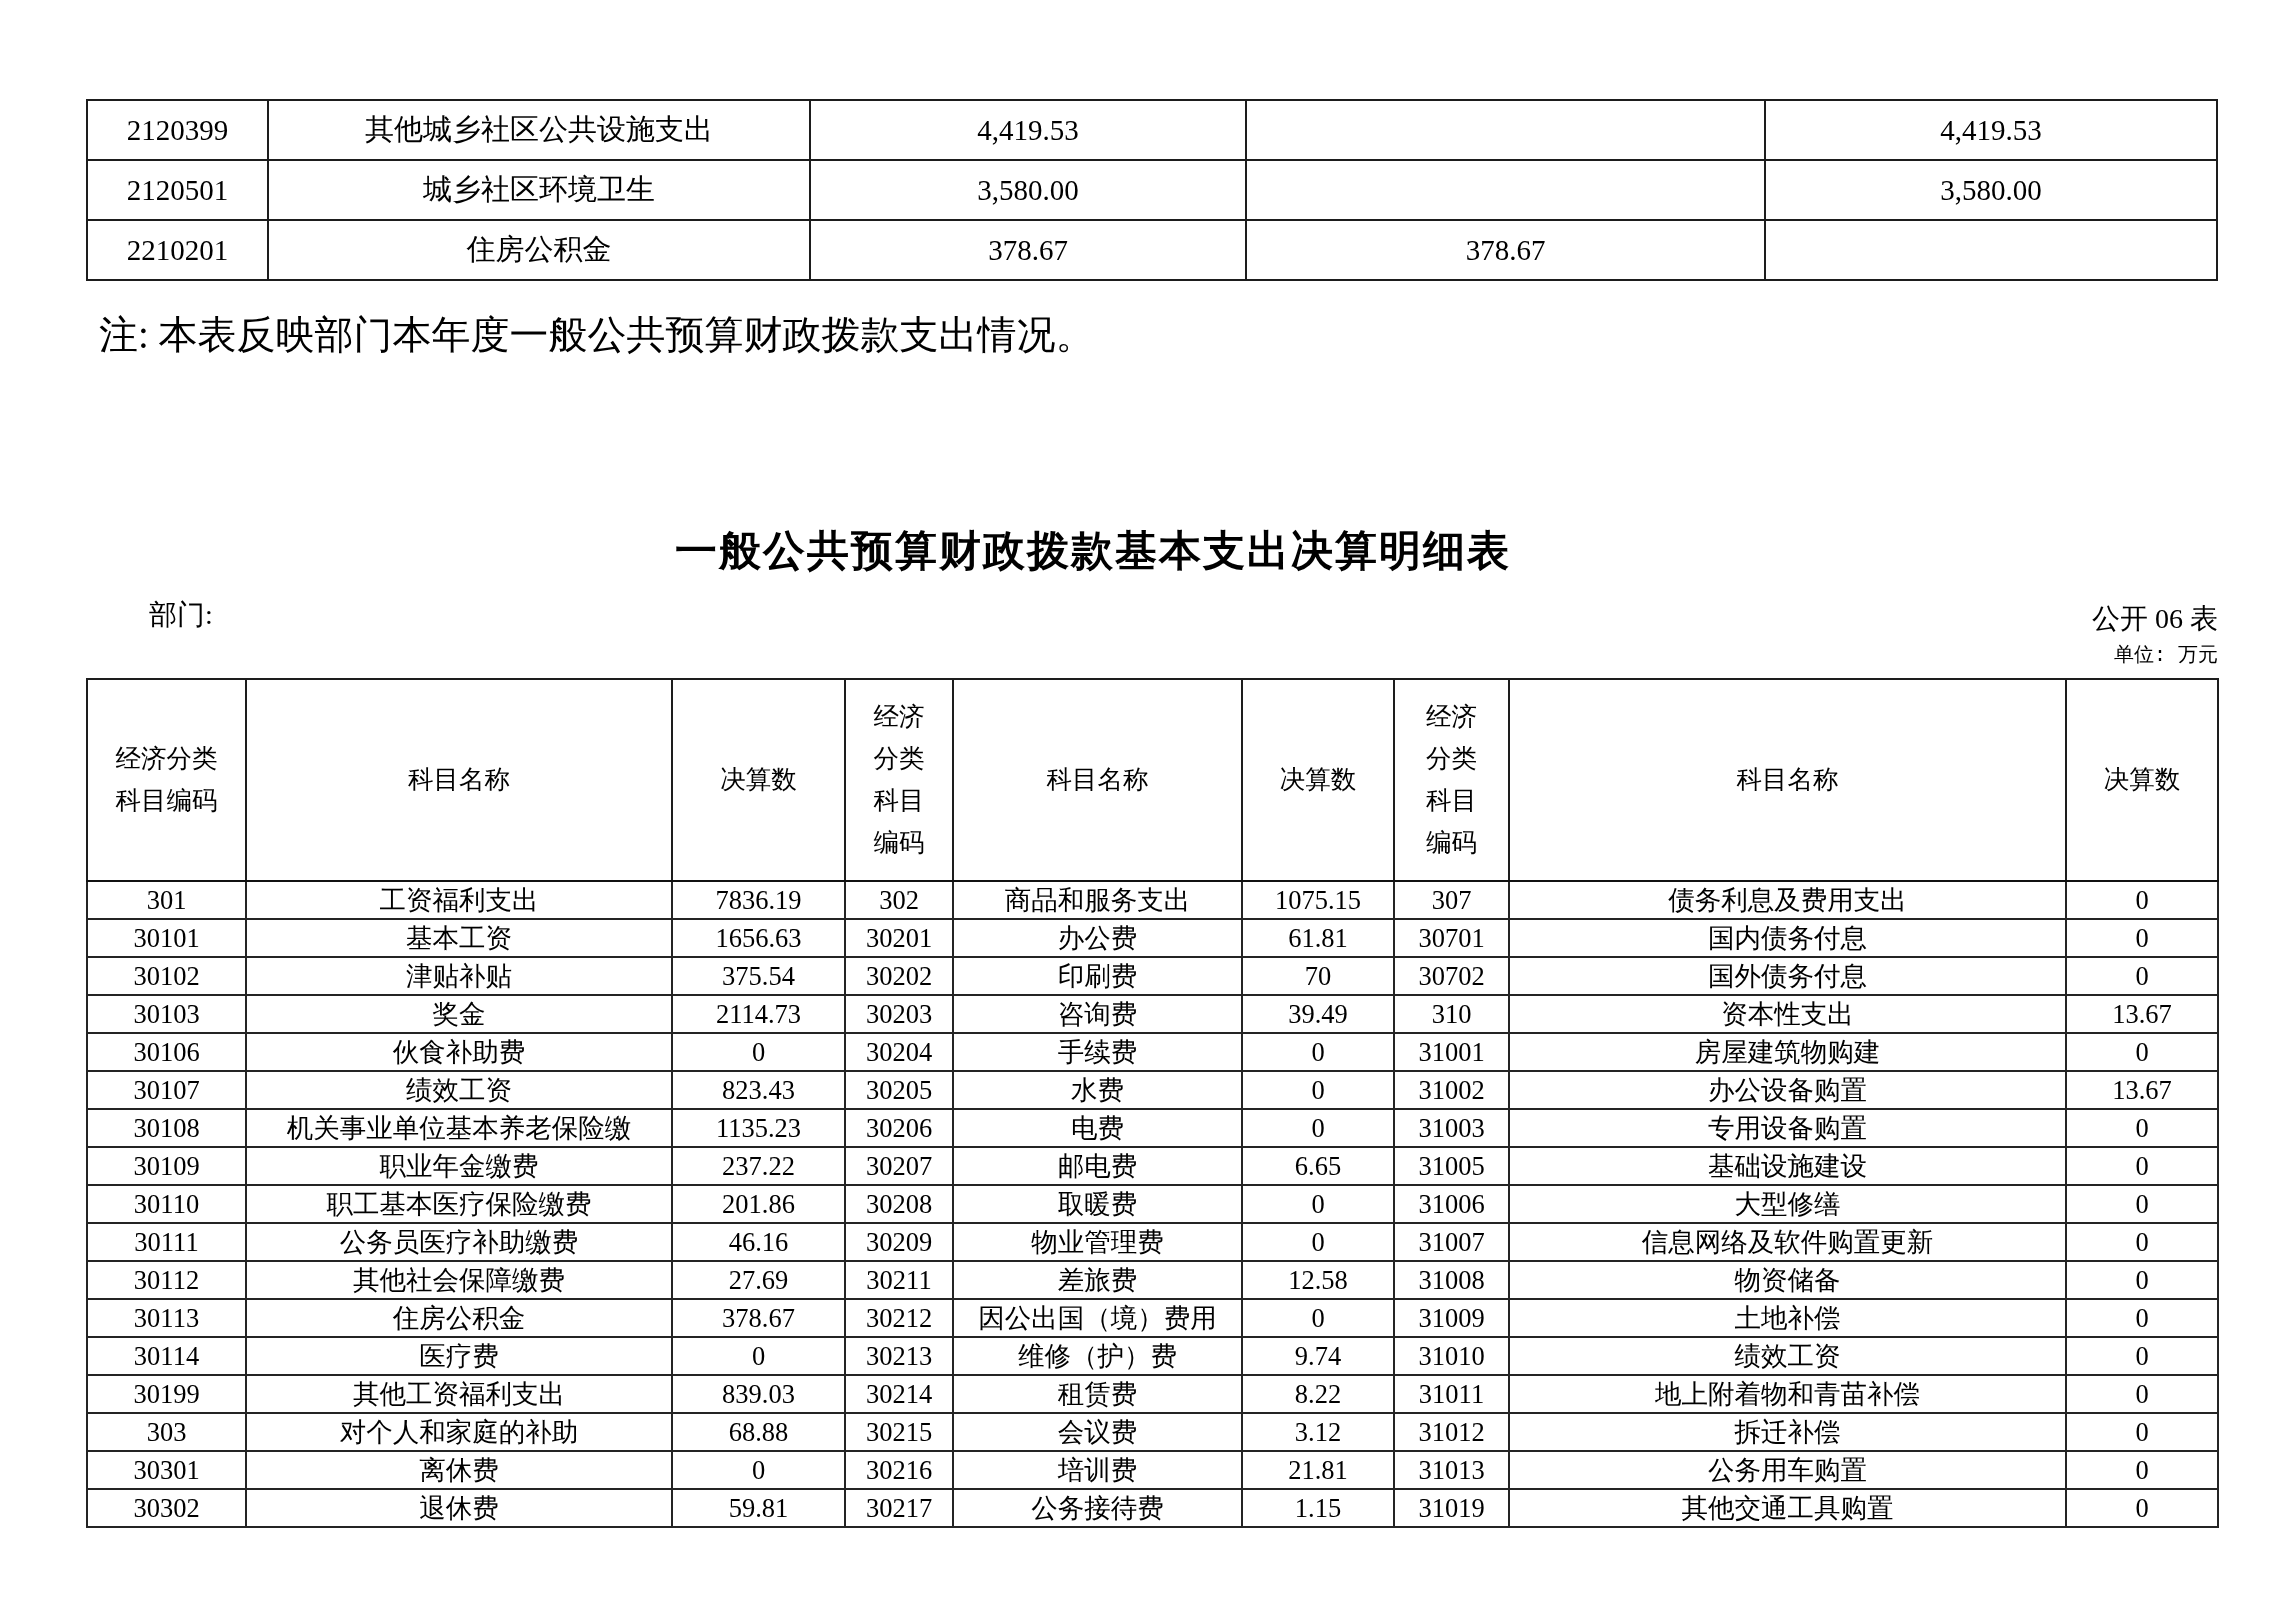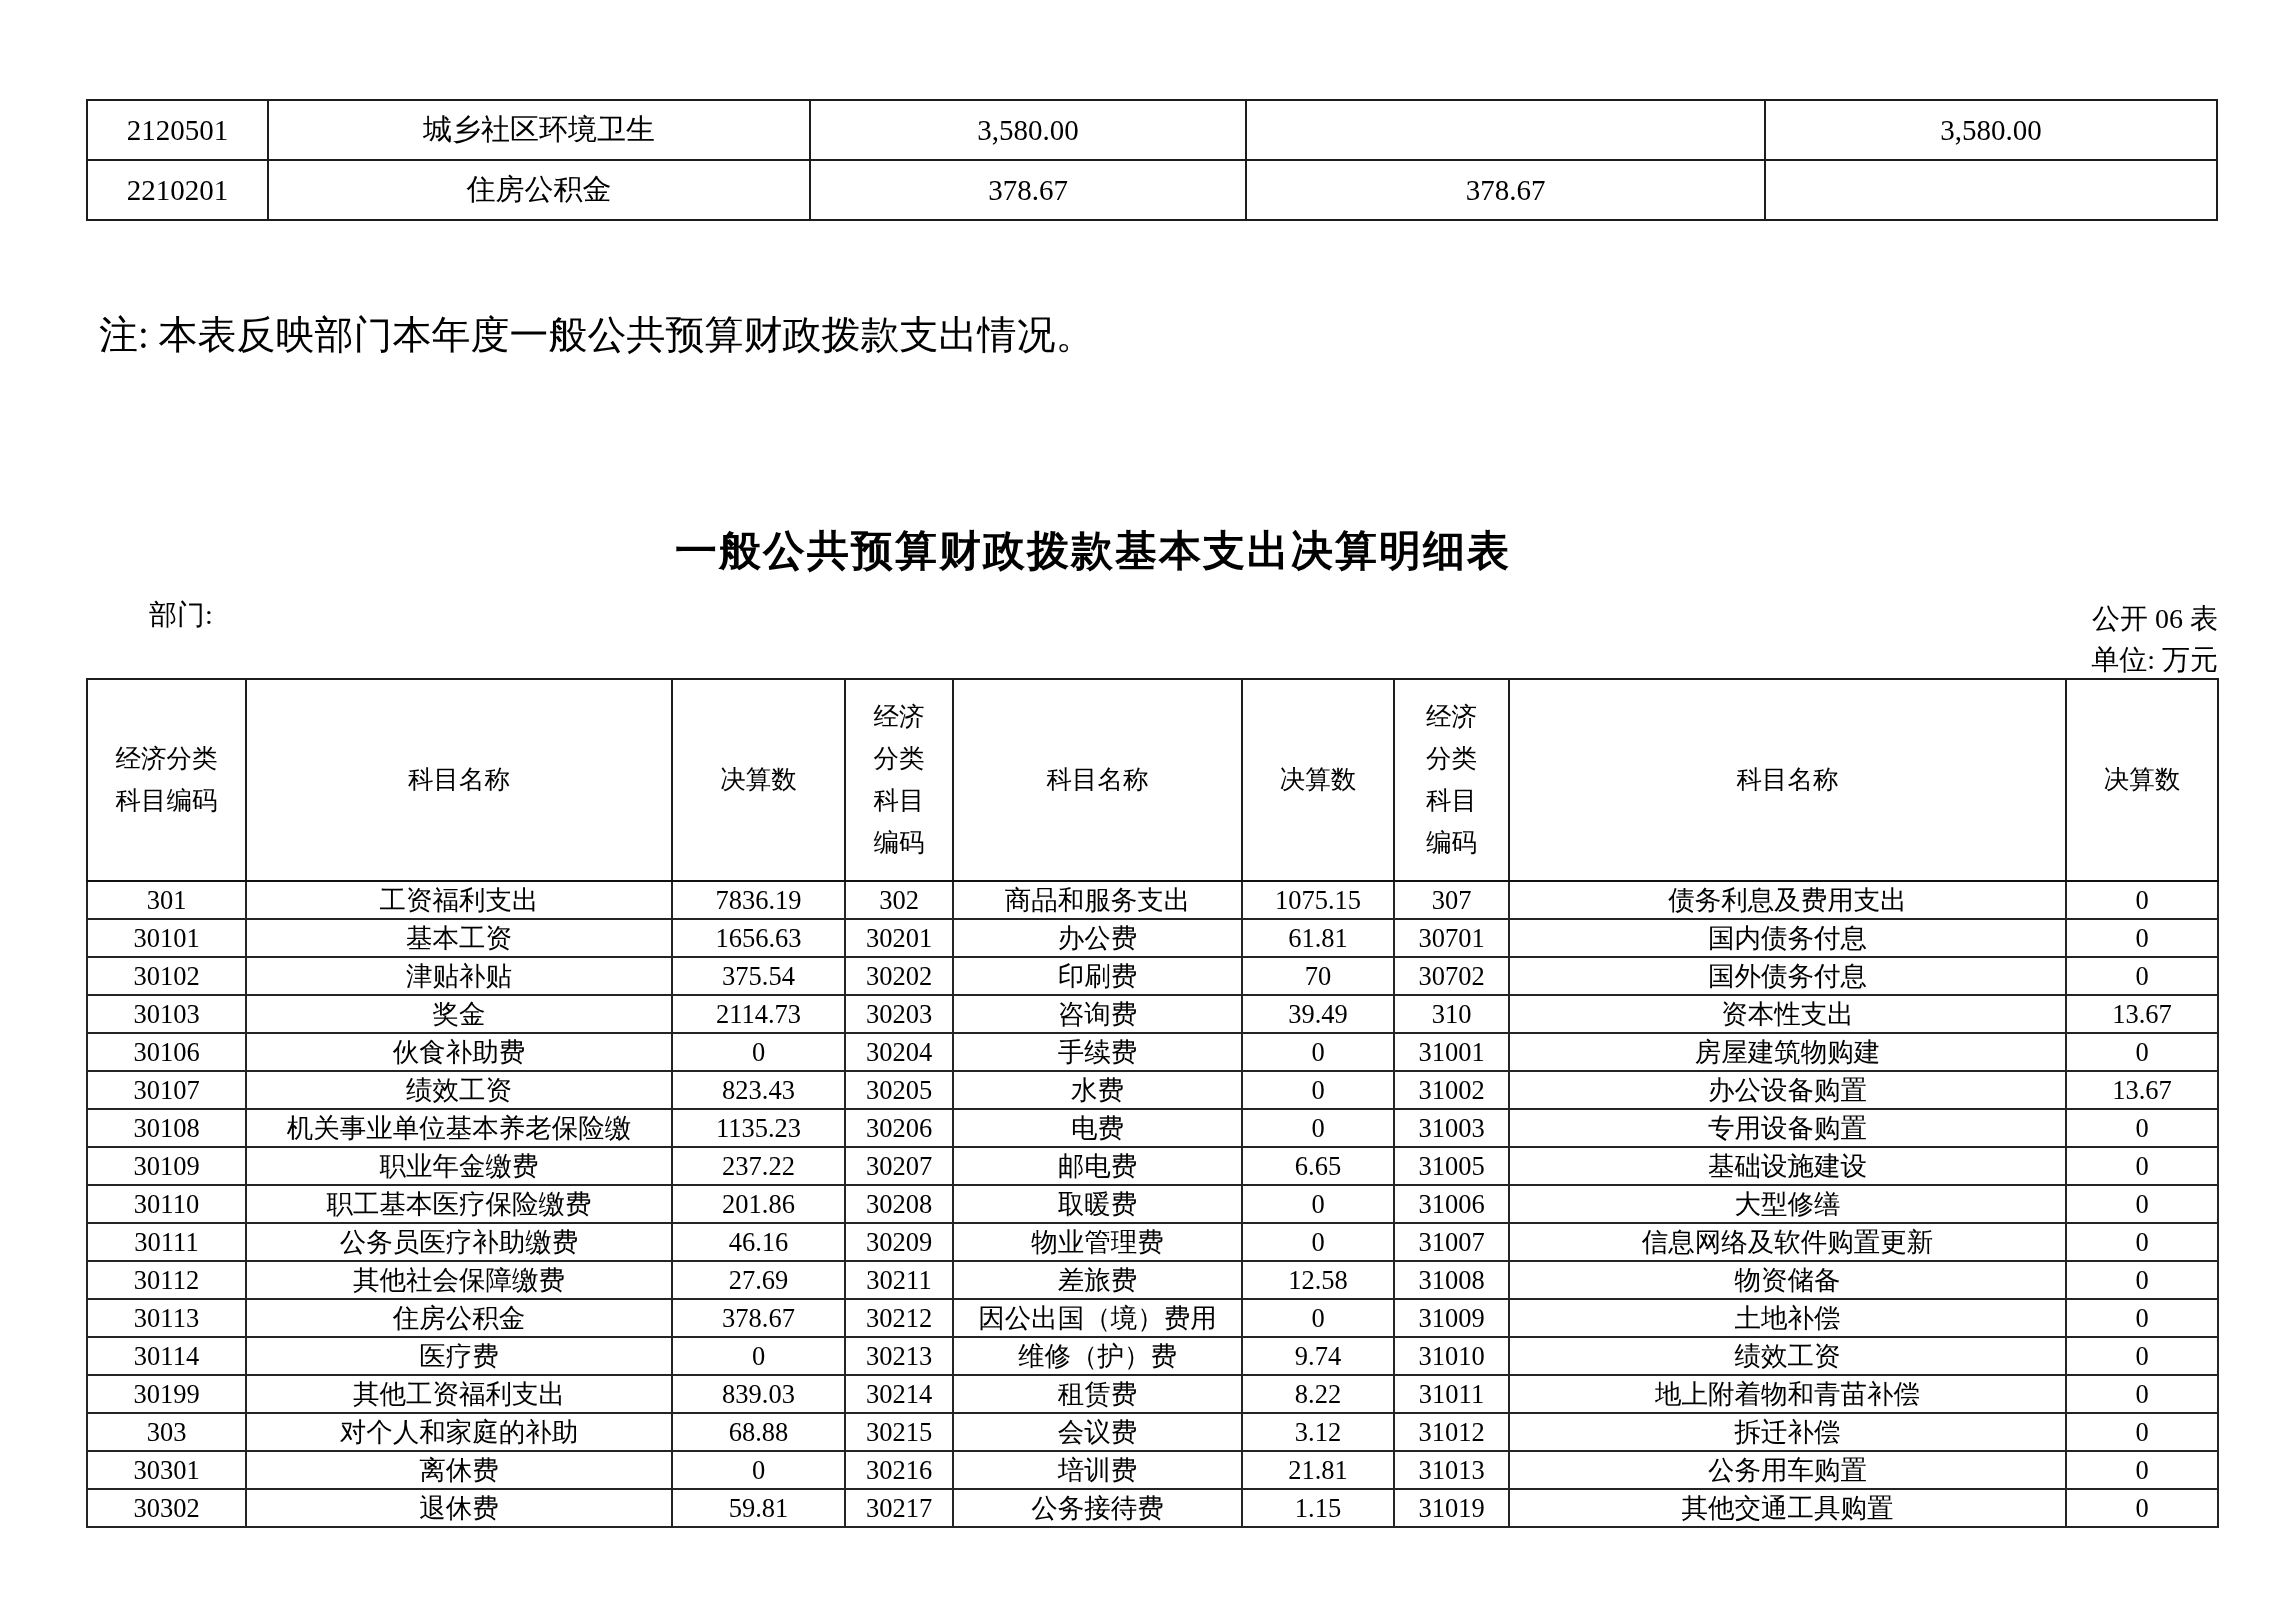--- a/index.html
+++ b/index.html
@@ -44,21 +44,21 @@
   .dept-label{
     position:absolute;left:149px;top:596px;
     font-size:28px;white-space:nowrap;
   }
   .sheet-label{
     position:absolute;right:75px;top:600px;
     font-size:28px;text-align:right;white-space:nowrap;
   }
   .unit-label{
     position:absolute;right:75px;top:641px;
-    font-size:28px;text-align:center;white-space:nowrap;
+    font-size:20px;text-align:center;white-space:nowrap;font-family:Liberation Mono, monospace;
   }
 
   
   .main-table{
     position:absolute;left:86px;top:678px;width:2131px;
     border:2.9px solid #111;
   }
   .main-table th{
     border:2px solid #1d1d1d;
     border-bottom:2.9px solid #111;
@@ -84,20 +84,27 @@
 
   <table class="top-table">
     <colgroup>
       <col style="width:181px">
         <col style="width:542px">
         <col style="width:436px">
       <col style="width:519px">
         <col style="width:452px">
     </colgroup>
     <tbody>
+        <tr>
+          <td>2120399</td>
+          <td>其他城乡社区公共设施支出</td>
+          <td>4,419.53</td>
+          <td></td>
+          <td>4,419.53</td>
+        </tr>
         <tr>
           <td>2120501</td>
           <td>城乡社区环境卫生</td>
           <td>3,580.00</td>
           <td></td>
           <td>3,580.00</td>
         </tr>
         <tr>
           <td>2210201</td>
           <td>住房公积金</td>

